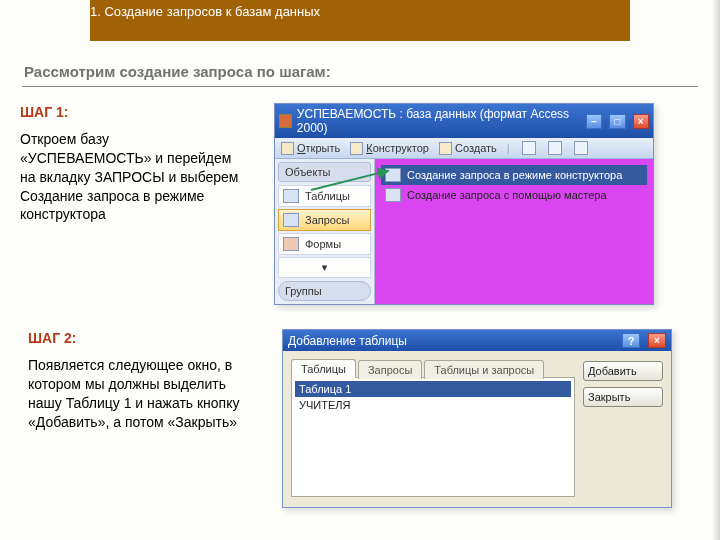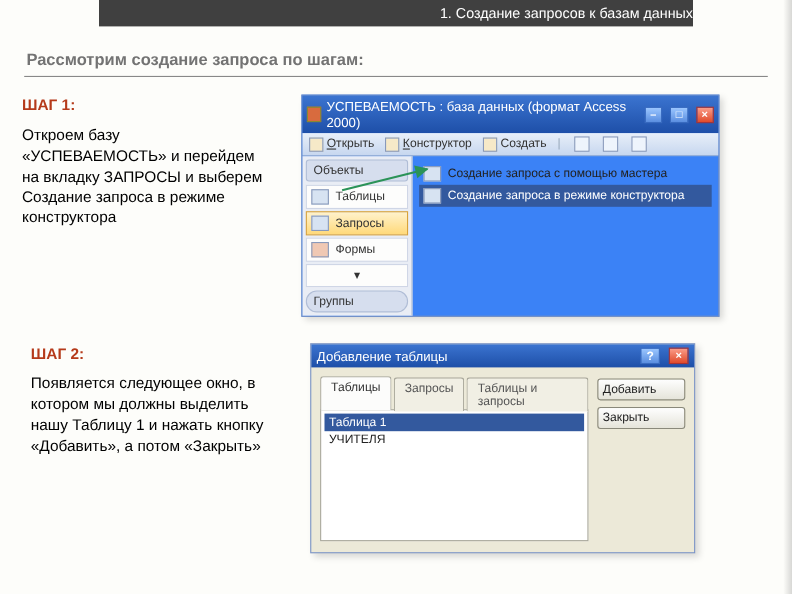--- a/index.html
+++ b/index.html
@@ -6,39 +6,39 @@
   body {
     margin: 0;
     font-family: Arial, sans-serif;
     background: #fdfdfa;
     width: 720px;
     height: 540px;
     overflow: hidden;
     position: relative;
   }
   .banner {
-    background: #404040;
+    background: #a16207;
     color: #fff;
-    text-align: right;
+    text-align: left;
     font-size: 13px;
-    padding: 4px 0 5px 0;
+    padding: 4px 0 22px 0;
     margin: 0 90px;
   }
   .subtitle {
     font-weight: bold;
     font-size: 15px;
     color: #737373;
     margin: 22px 0 6px 24px;
   }
   .hr { border: none; border-top: 1px solid #888; margin: 0 22px; }
   .row { display: flex; gap: 34px; margin: 16px 20px 0 20px; align-items: flex-start; }
   .step-text { width: 220px; font-size: 14px; line-height: 1.35; }
   .step-label { color: #b53a1a; font-weight: bold; margin-bottom: 8px; }
   
-  .win1 { width: 380px; border: 1px solid #7890c0; background: #3b82f6; font-size: 11px; box-shadow: 3px 3px 6px rgba(0,0,0,0.15); position: relative; }
+  .win1 { width: 380px; border: 1px solid #7890c0; background: #d946ef; font-size: 11px; box-shadow: 3px 3px 6px rgba(0,0,0,0.15); position: relative; }
   .titlebar {
     background: linear-gradient(to bottom,#3b74d0,#1e4fa8);
     color: #fff; display:flex; align-items:center; padding:3px 4px; gap:5px;
     font-size: 12px;
   }
   .titlebar .ico { width:14px;height:14px;background:#d86b3e;border:1px solid #883;display:inline-block; }
   .titlebar .spacer { flex:1; }
   .winbtn { width:18px;height:15px;background:linear-gradient(#9bc6ff,#5a8ee0);border:1px solid #3a6cc0;display:flex;align-items:center;justify-content:center;color:#fff;font-size:10px;font-weight:bold; margin-left:2px;}
   .winbtn.close{background:linear-gradient(#fb9c88,#e04a2a);border-color:#a33;}
   .toolbar1 {
@@ -63,21 +63,21 @@
   .opt .oic { width:16px;height:14px;border:1px solid #8899bb;background:#d7e3f2;display:inline-block;}
   .arrow {
     position:absolute; left:-64px; top:30px; width:80px; height:2px;
     background:#2b9358;
     transform: rotate(-14deg); transform-origin:left center;
   }
   .arrow::after{
     content:""; position:absolute;right:-1px;top:-5px;border-left:12px solid #2b9358;border-top:6px solid transparent;border-bottom:6px solid transparent;
   }
   
-  .win2 { width:350px; border:1px solid #7a93c7; background:#ece9d8; font-size:11px; box-shadow: 3px 3px 6px rgba(0,0,0,0.15);}
+  .win2 { width:390px; border:1px solid #7a93c7; background:#ece9d8; font-size:11px; box-shadow: 3px 3px 6px rgba(0,0,0,0.15);}
   .titlebar2 {
     background: linear-gradient(to bottom,#3b74d0,#1e4fa8);
     color:#fff; display:flex;align-items:center;padding:3px 5px;gap:6px;font-size:12px;
   }
   .titlebar2 .spacer{flex:1;}
   .help{width:18px;height:15px;background:linear-gradient(#9bc6ff,#5a8ee0);border:1px solid #3a6cc0;display:flex;align-items:center;justify-content:center;color:#fff;font-size:11px;font-weight:bold;}
   .win2-inner { display:flex; gap:8px; padding:8px 8px 10px 8px; }
   .tabs-wrap { flex:1; }
   .tabs { display:flex; gap:2px; margin-bottom:-1px; position:relative; z-index:2;}
   .tab { background:#fcfcfb;border:1px solid #a8a79a;border-bottom:none;padding:3px 9px;border-radius:3px 3px 0 0;color:#333; position:relative;}
@@ -142,27 +142,27 @@
           </div>
         <div class="side-item forms">
             <span class="sic"></span>
             <span>Формы</span>
           </div>
         <div class="side-item" style="justify-content:center;">▾</div>
         <div class="side-head" style="background:#d6deee;border-radius:10px;">Группы</div>
       </div>
       <div class="content1">
         <div class="arrow"></div>
+        <div class="opt sel">
+            <span class="oic"></span>
+            <span>Создание запроса в режиме конструктора</span>
+          </div>
         <div class="opt">
             <span class="oic"></span>
             <span>Создание запроса с помощью мастера</span>
-          </div>
-        <div class="opt sel">
-            <span class="oic"></span>
-            <span>Создание запроса в режиме конструктора</span>
           </div>
       </div>
     </div>
   </div>
 </div>
 
 <div class="row" style="margin-top:24px;">
   <div class="step-text" style="margin-left:8px;">
     <div class="step-label">ШАГ 2:</div>
     <div>Появляется следующее окно, в котором мы должны выделить нашу Таблицу 1 и нажать кнопку «Добавить», а потом «Закрыть»</div>

